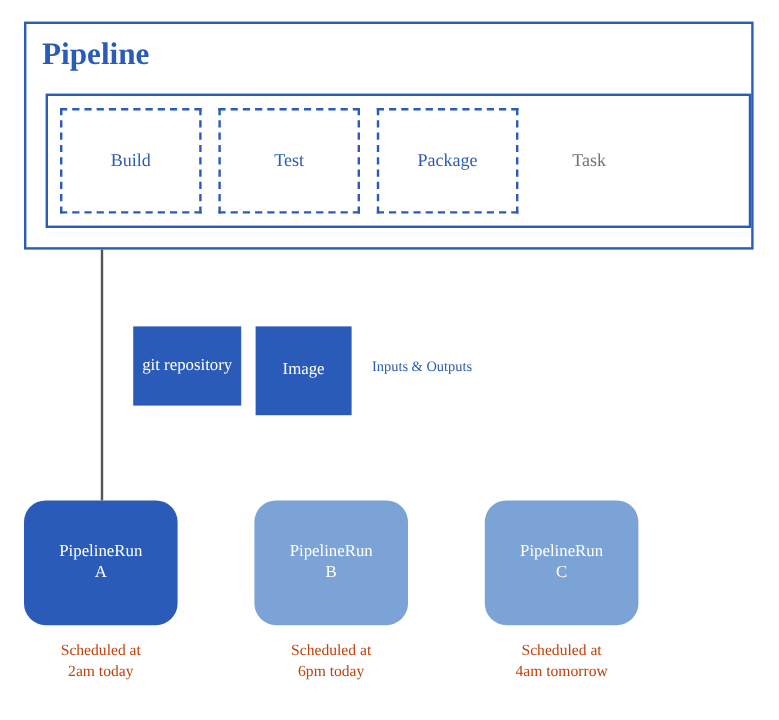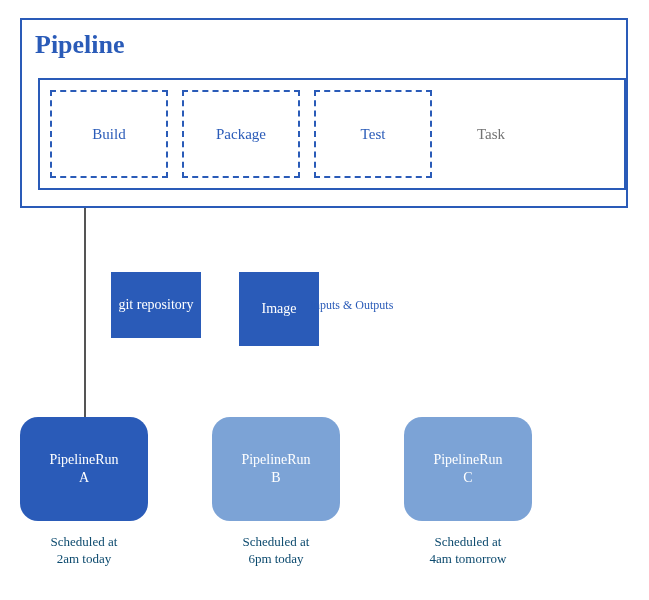--- a/index.html
+++ b/index.html
@@ -92,21 +92,20 @@
     left: 213px;
     top: 272px;
     width: 80px;
     height: 74px;
     background: #2a5bb8;
     color: #fff;
     display: flex;
     align-items: center;
     justify-content: center;
     font-size: 14px;
-    margin-left: 26px;
   }
   .io-label {
     position: absolute;
     left: 310px;
     top: 298px;
     color: #2a5bb8;
     font-size: 12px;
   }
   .run-box {
     position: absolute;
@@ -134,21 +133,21 @@
   }
   .run-c {
     left: 404px;
     top: 417px;
     background: #7ca3d6;
   }
   .schedule {
     position: absolute;
     width: 128px;
     text-align: center;
-    color: #0c4a6e;
+    color: #c2410c;
     font-size: 13px;
     line-height: 1.3;
     white-space: pre-line;
   }
   .sch-a { left: 20px; top: 534px; }
   .sch-b { left: 212px; top: 534px; }
   .sch-c { left: 404px; top: 534px; }
 </style>
 </head>
 <body>
@@ -156,24 +155,24 @@
 <div class="canvas">
 
   <div class="pipeline-outer"></div>
   <div class="pipeline-title">Pipeline</div>
 
   <div class="tasks-row">
     <div class="task-box">
         <span>Build</span>
       </div>
     <div class="task-box">
-        <span>Package</span>
+        <span>Test</span>
       </div>
     <div class="task-box">
-        <span>Test</span>
+        <span>Package</span>
       </div>
     <div class="task-label-plain">Task</div>
   </div>
 
   <div class="connector-line"></div>
 
   <div class="io-git">
       <span>git
 repository</span>
     </div>

